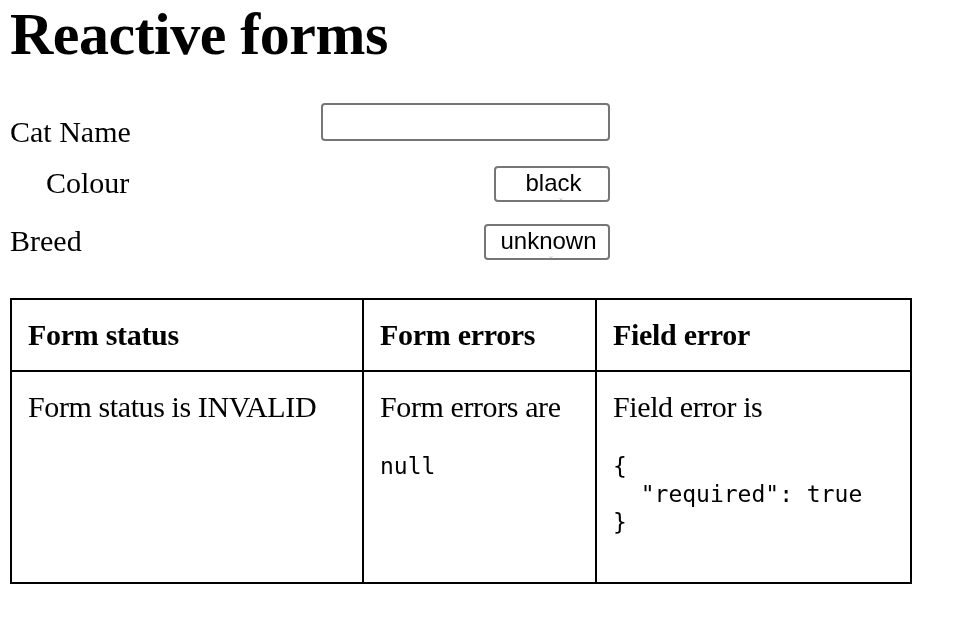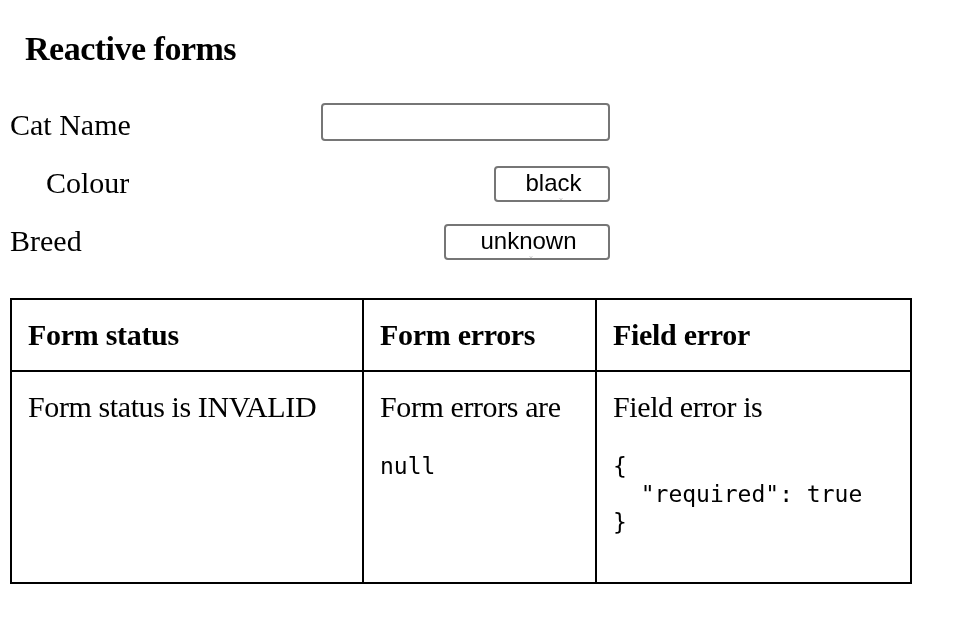--- a/index.html
+++ b/index.html
@@ -12,22 +12,22 @@
     }
     body {
       font-family: "Liberation Serif", serif;
       color: #000;
       position: relative;
     }
     .page-title {
       position: absolute;
       left: 10px;
       top: 8px;
-      margin: 15px;
-      font-size: 34px;
+      margin: 0;
+      font-size: 60px;
       font-weight: bold;
       line-height: 52px;
       letter-spacing: -0.5px;
     }
     .form-row {
       position: absolute;
       left: 10px;
       width: 600px;
       height: 42px;
     }
@@ -120,37 +120,37 @@
       margin: 24px 0 0 0;
       white-space: pre;
     }
   </style>
 </head>
 <body>
 
 <h1 class="page-title">Reactive forms</h1>
 
 <div class="form-row" style="top:103px;">
-  <label class="form-label" style="top:5px;">Cat Name</label>
+  <label class="form-label" style="top:12px;">Cat Name</label>
   <input type="text" class="text-input" value="" style="">
 </div>
 
 <div class="form-row" style="top:166px;">
   <label class="form-label" style="top:0px;margin-left:36px;">Colour</label>
   <div class="select-box" style="width:116px;">
     <span class="select-value">black</span>
     <svg class="chevron" viewBox="0 0 14 10" style="margin-left:14px;">
       <polyline points="1,2 7,8 13,2" fill="none" stroke="#000" stroke-width="1.5"></polyline>
     </svg>
   </div>
 </div>
 
 <div class="form-row" style="top:224px;">
   <label class="form-label" style="top:0px;">Breed</label>
-  <div class="select-box" style="width:166px;">
+  <div class="select-box" style="width:126px;">
     <span class="select-value">unknown</span>
     <svg class="chevron" viewBox="0 0 14 10" style="margin-left:4px;">
       <polyline points="1,2 7,8 13,2" fill="none" stroke="#000" stroke-width="1.5"></polyline>
     </svg>
   </div>
 </div>
 
 <table class="status-table">
   <thead>
     <tr>

